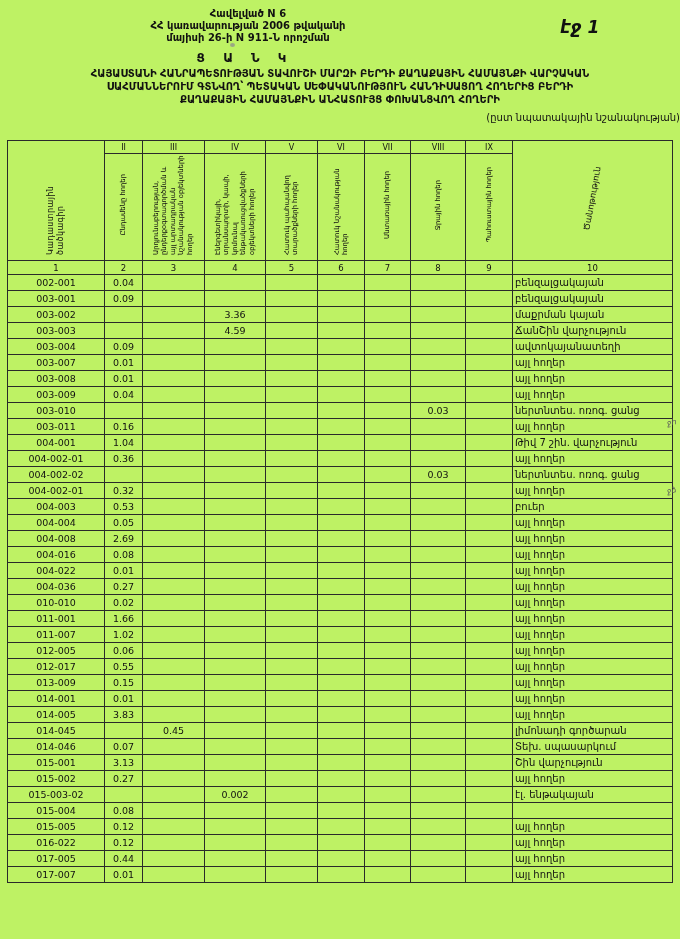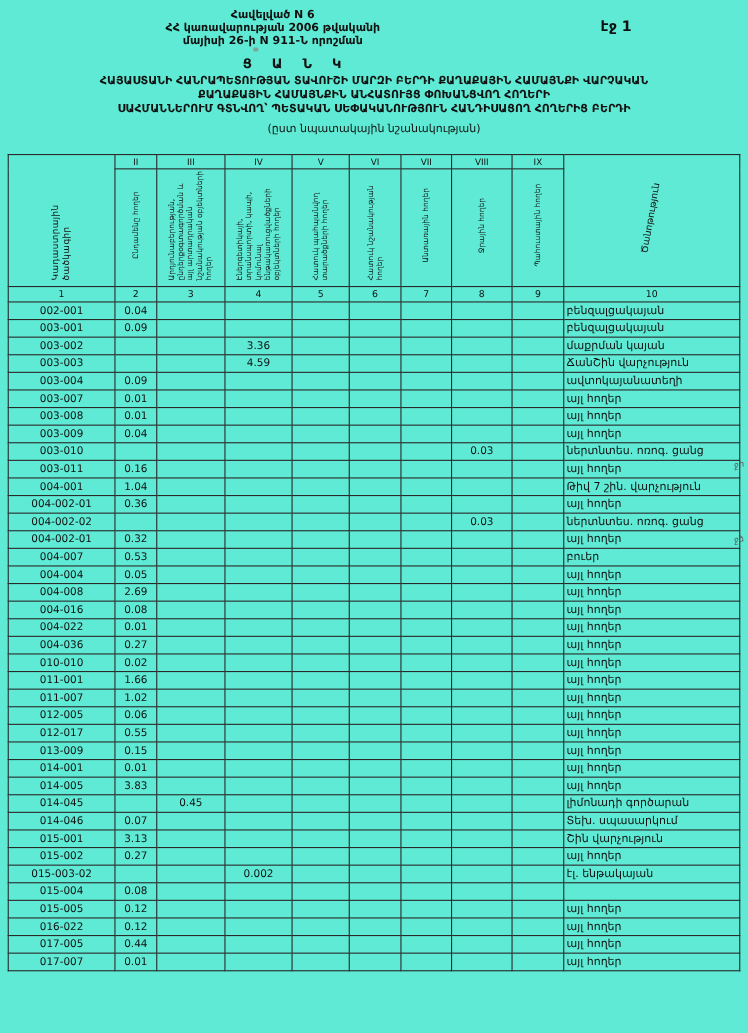--- a/index.html
+++ b/index.html
@@ -1,40 +1,40 @@
 <!DOCTYPE html>
 <html><head>
 <meta charset="utf-8">
 <style>
   html,body { margin:0; padding:0; background:#e8e8e8; }
   .page {
     position:relative; width:680px; height:939px; margin:0 auto;
-    background:#5eead4; color:#111;
+    background:#bef264; color:#111;
     font-family:"DejaVu Sans", sans-serif;
     overflow:hidden;
   }
   
   .appendix {
     position:absolute; top:8px; left:58px; width:380px;
     text-align:center; font-size:10px; font-weight:bold; line-height:1.2;
   }
-  .page-label { position:absolute; top:17px; left:546px; font-size:13px; font-weight:bold; }
+  .page-label { position:absolute; top:17px; left:560px; font-size:17px; font-weight:bold;font-style:italic; }
   .smudge { position:absolute; left:230px; top:43px; width:5px; height:4px; background:#8d8d8d; border-radius:50%; opacity:.75; }
 
   .doc-title {
     position:absolute; top:51px; left:0; width:490px;
-    text-align:center; font-size:12px; font-weight:bold; letter-spacing:7px;padding-left:24px;
+    text-align:center; font-size:12px; font-weight:bold; letter-spacing:7px;
   }
   .main-title {
     position:absolute; top:67px; left:6px; right:6px;
     text-align:center; font-size:10px; font-weight:bold; line-height:1.32;
   }
   .subtitle {
     position:absolute; top:112px; left:0; right:0;
-    text-align:center; font-size:10px;
+    text-align:right; font-size:10px;
   }
 
   
   table.land {
     position:absolute; top:140px; left:7px; width:665px;
     border-collapse:collapse; table-layout:fixed;
   }
   table.land th, table.land td {
     border:1px solid #2a2a2a; padding:0 2px;
     font-weight:normal; overflow:hidden;
@@ -80,22 +80,22 @@
     <div>մայիսի 26-ի N 911-Ն որոշման</div>
   </div>
 
   <div class="page-label">էջ 1</div>
   <div class="smudge"></div>
 
   <div class="doc-title">Ց Ա Ն Կ</div>
 
   <div class="main-title">
     <div>ՀԱՅԱՍՏԱՆԻ ՀԱՆՐԱՊԵՏՈՒԹՅԱՆ ՏԱՎՈՒՇԻ ՄԱՐԶԻ ԲԵՐԴԻ ՔԱՂԱՔԱՅԻՆ ՀԱՄԱՅՆՔԻ ՎԱՐՉԱԿԱՆ</div>
+    <div>ՍԱՀՄԱՆՆԵՐՈՒՄ ԳՏՆՎՈՂ՝ ՊԵՏԱԿԱՆ ՍԵՓԱԿԱՆՈՒԹՅՈՒՆ ՀԱՆԴԻՍԱՑՈՂ ՀՈՂԵՐԻՑ ԲԵՐԴԻ</div>
     <div>ՔԱՂԱՔԱՅԻՆ ՀԱՄԱՅՆՔԻՆ ԱՆՀԱՏՈՒՅՑ ՓՈԽԱՆՑՎՈՂ ՀՈՂԵՐԻ</div>
-    <div>ՍԱՀՄԱՆՆԵՐՈՒՄ ԳՏՆՎՈՂ՝ ՊԵՏԱԿԱՆ ՍԵՓԱԿԱՆՈՒԹՅՈՒՆ ՀԱՆԴԻՍԱՑՈՂ ՀՈՂԵՐԻՑ ԲԵՐԴԻ</div>
   </div>
 
   <div class="subtitle">(ըստ նպատակային նշանակության)</div>
 
   <table class="land">
     <colgroup>
       <col class="c1">
         <col class="c2">
         <col class="c3">
         <col class="c4">
@@ -305,21 +305,21 @@
           <td class="val"></td>
           <td class="val"></td>
           <td class="val"></td>
           <td class="val"></td>
           <td class="val"></td>
           <td class="val"></td>
           <td class="val"></td>
           <td class="note">այլ հողեր</td>
         </tr>
         <tr>
-          <td class="code">004-007</td>
+          <td class="code">004-003</td>
           <td class="val">0.53</td>
           <td class="val"></td>
           <td class="val"></td>
           <td class="val"></td>
           <td class="val"></td>
           <td class="val"></td>
           <td class="val"></td>
           <td class="val"></td>
           <td class="note">բուեր</td>
         </tr>

